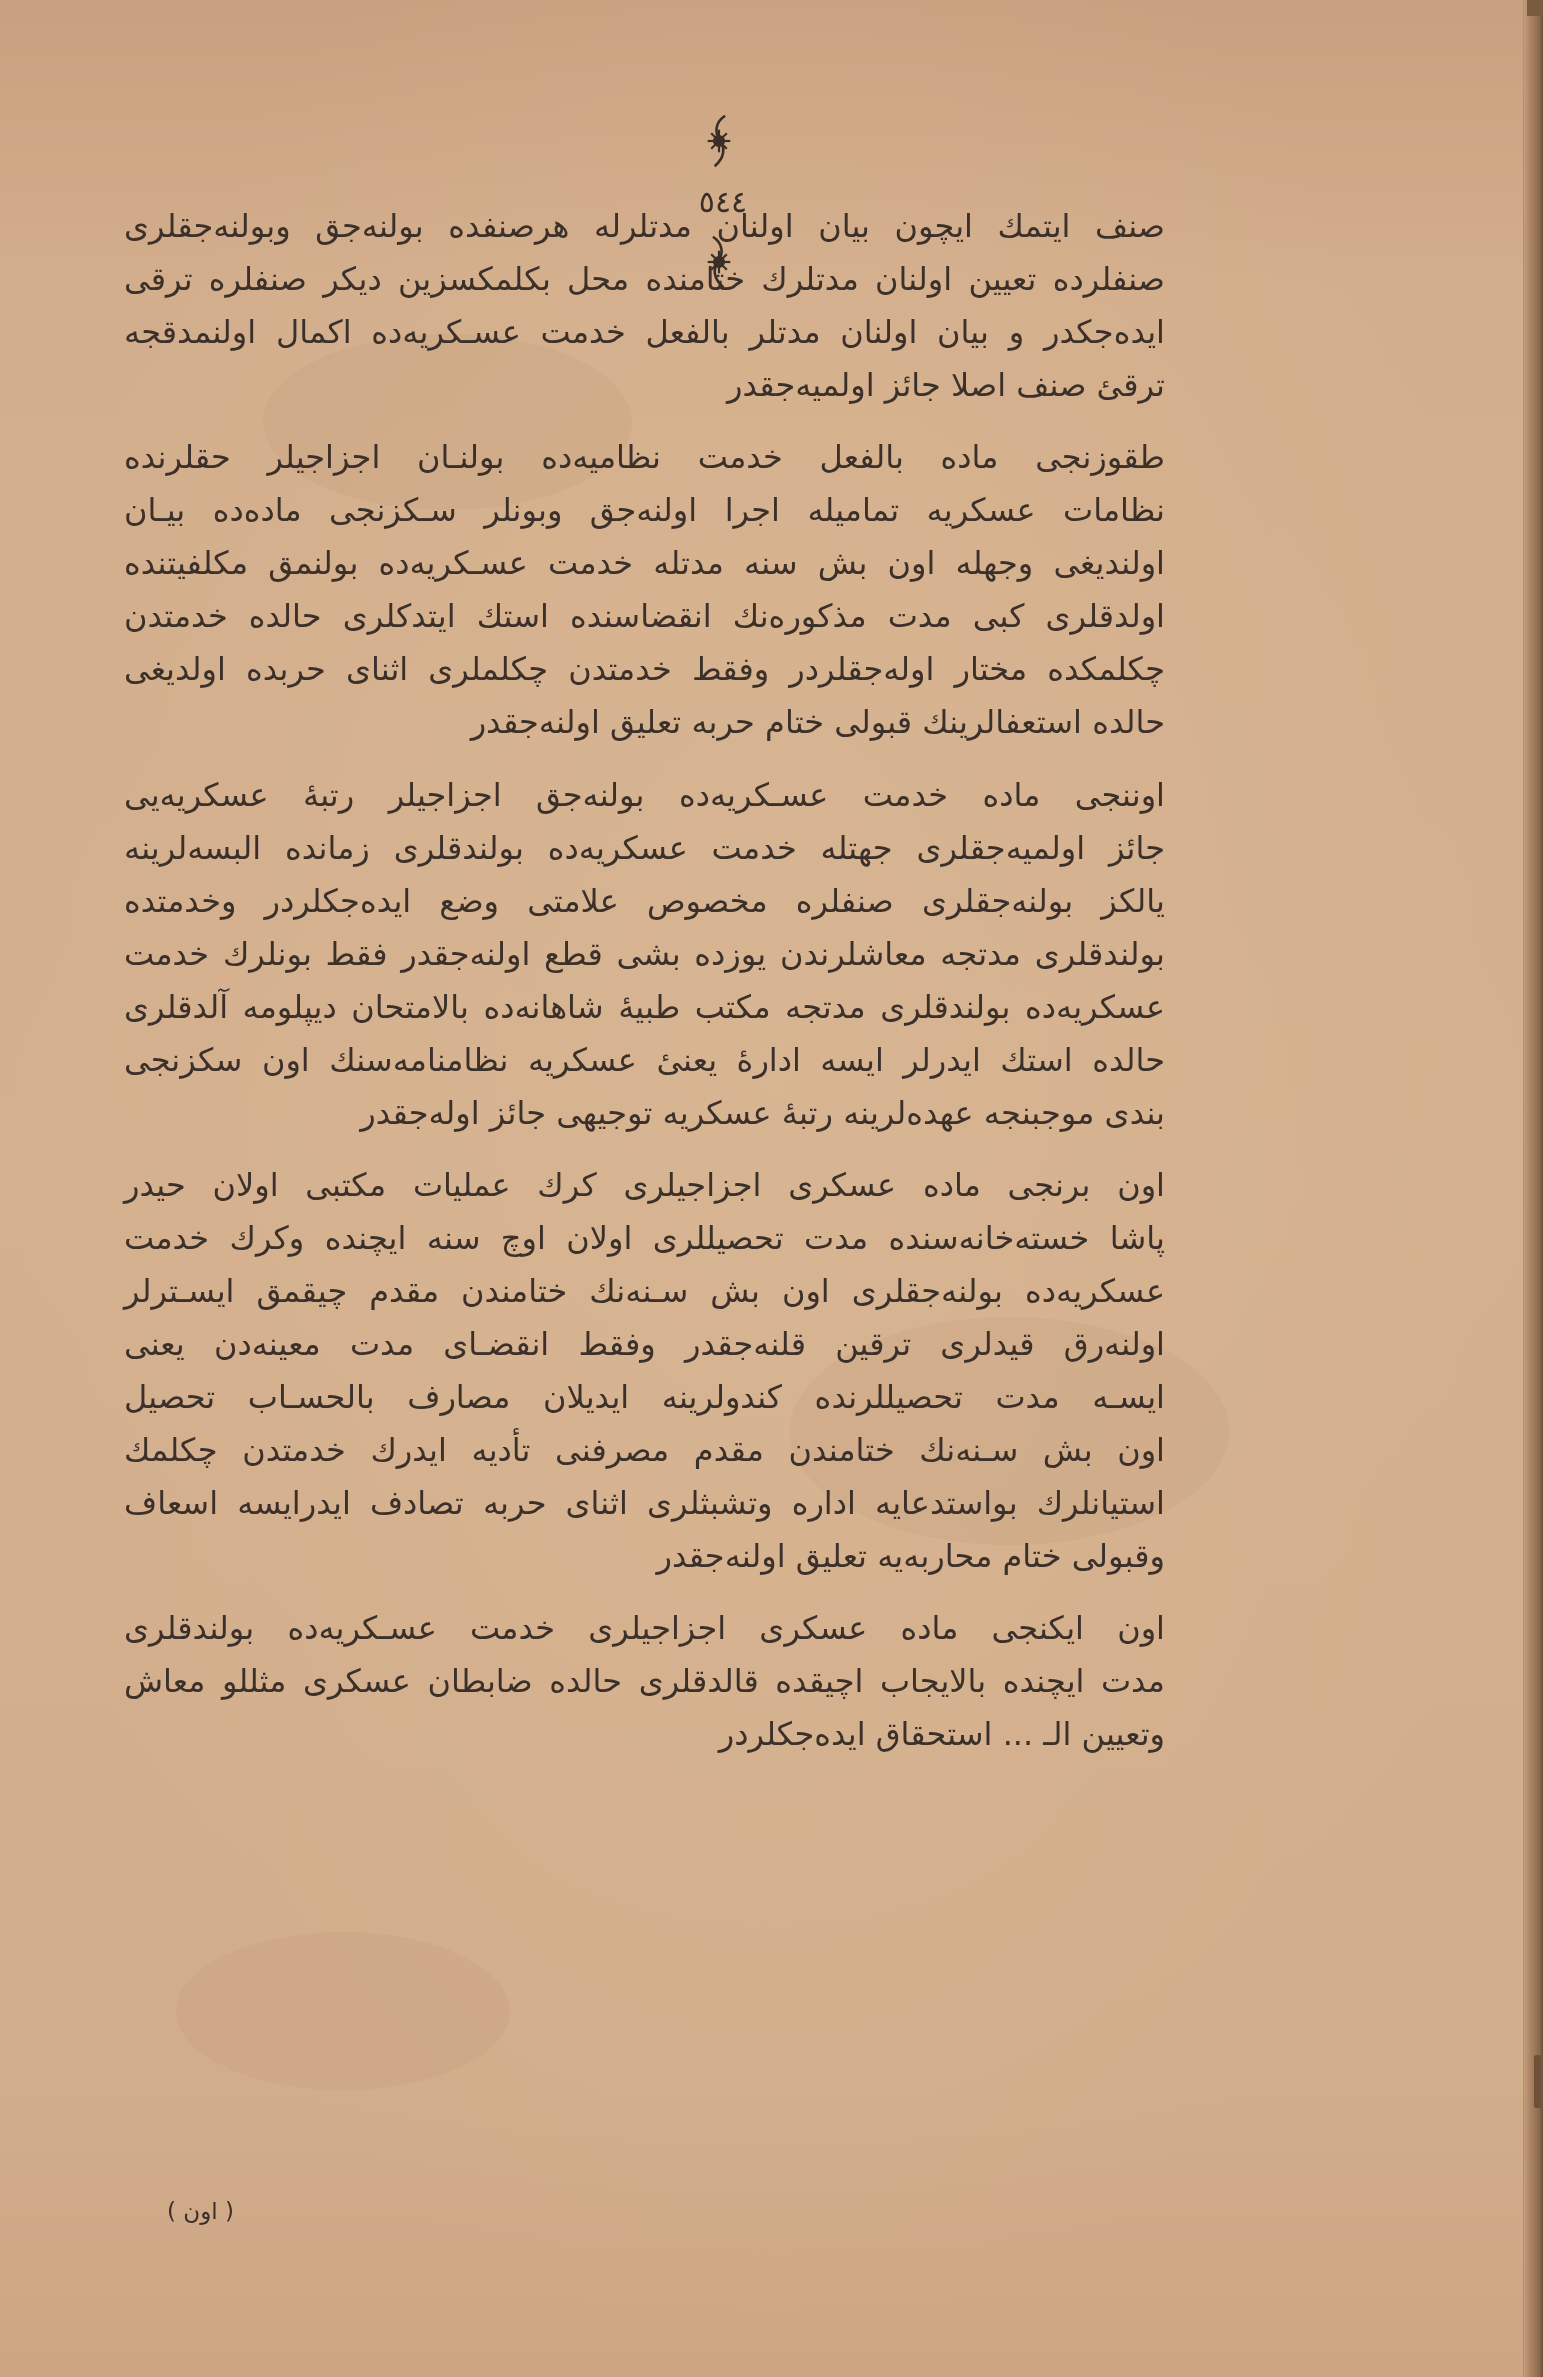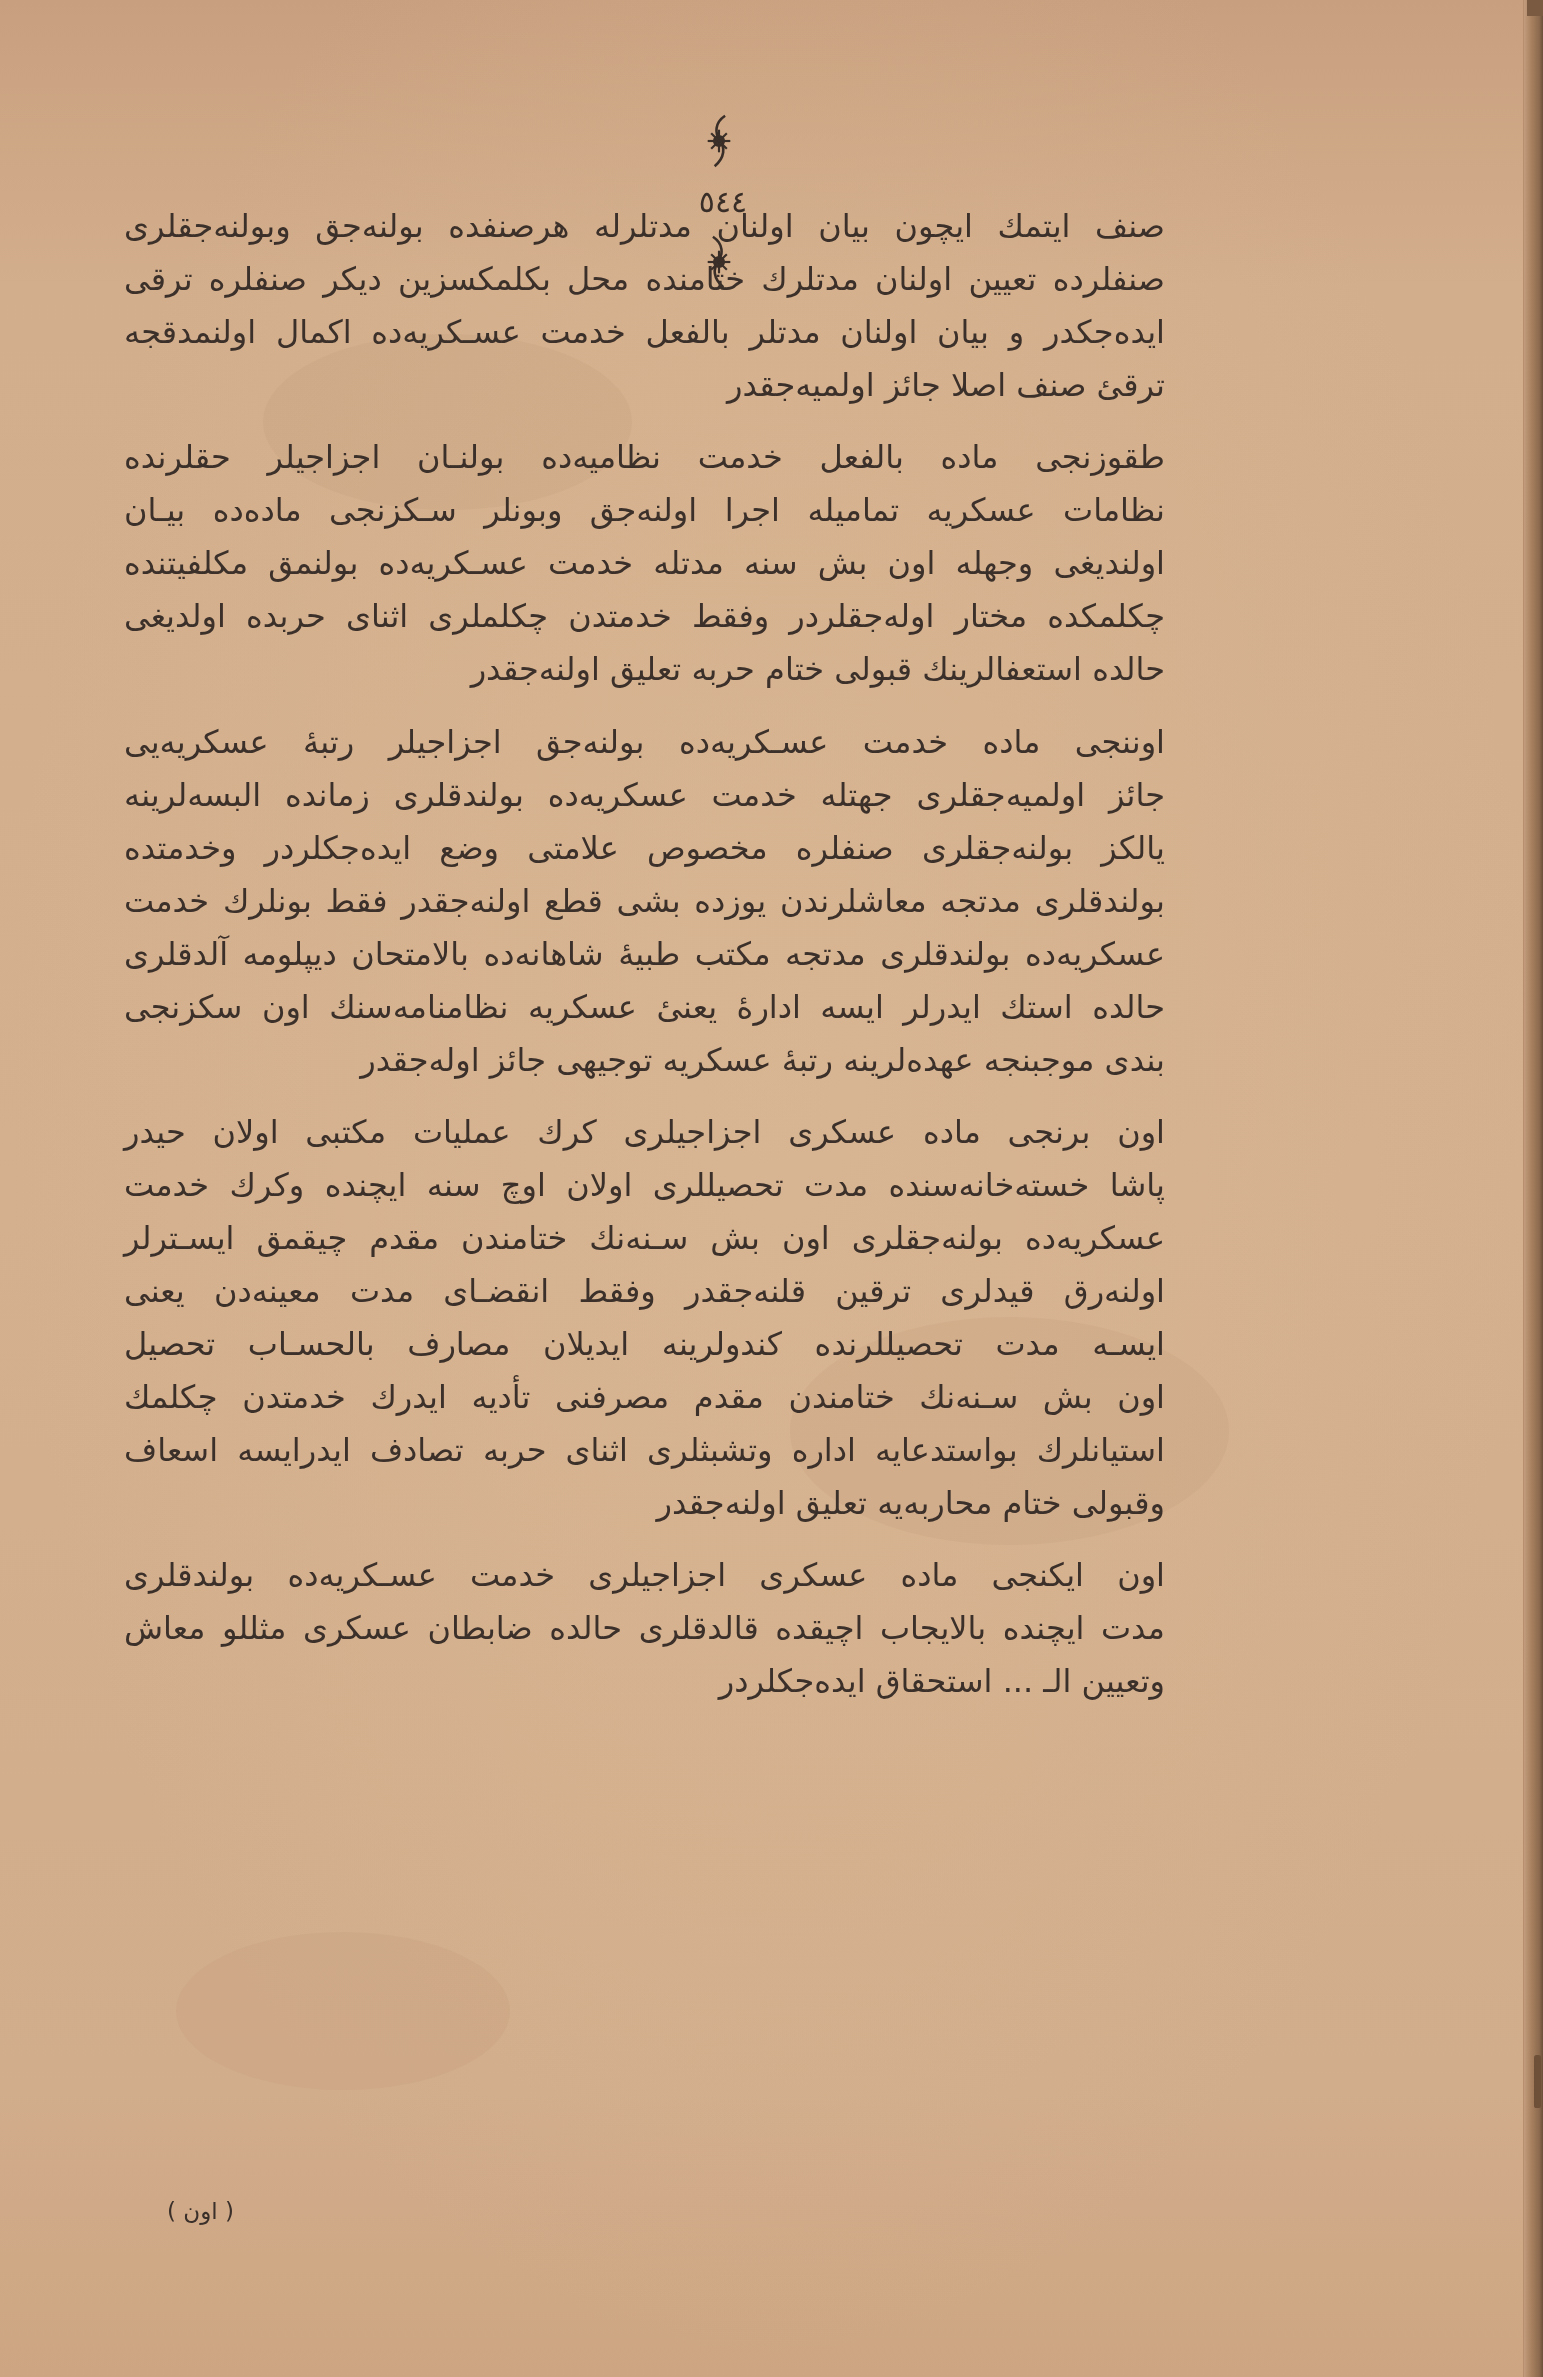--- a/index.html
+++ b/index.html
@@ -168,20 +168,21 @@
       <span class="line">صنف ایتمك ایچون بیان اولنان مدتلرله هرصنفده بولنه‌جق وبولنه‌جقلری</span>
       <span class="line">صنفلرده تعیین اولنان مدتلرك ختامنده محل بكلمكسزین دیكر صنفلره ترقی</span>
       <span class="line">ایده‌جكدر و بیان اولنان مدتلر بالفعل خدمت عسـكریه‌ده اكمال اولنمدقجه</span>
       <span class="line last">ترقئ صنف اصلا جائز اولمیه‌جقدر</span>
     </div>
 
     <div class="paragraph">
       <span class="line">طقوزنجی ماده    بالفعل خدمت نظامیه‌ده بولنـان اجزاجیلر حقلرنده</span>
       <span class="line">نظامات عسكریه تمامیله اجرا اولنه‌جق وبونلر سـكزنجی ماده‌ده بیـان</span>
       <span class="line">اولندیغی وجهله اون بش سنه مدتله خدمت عسـكریه‌ده بولنمق مكلفیتنده</span>
+      <span class="line">اولدقلری كبی مدت مذكوره‌نك انقضاسنده استك ایتدكلری حالده خدمتدن</span>
       <span class="line">چكلمكده مختار اوله‌جقلردر  وفقط خدمتدن چكلملری اثنای حربده اولدیغی</span>
       <span class="line last">حالده استعفالرینك قبولی ختام حربه تعلیق اولنه‌جقدر</span>
     </div>
 
     <div class="paragraph">
       <span class="line">اوننجی ماده    خدمت عسـكریه‌ده بولنه‌جق اجزاجیلر رتبهٔ عسكریه‌یی</span>
       <span class="line">جائز اولمیه‌جقلری جهتله خدمت عسكریه‌ده بولندقلری زمانده البسه‌لرینه</span>
       <span class="line">یالكز بولنه‌جقلری صنفلره مخصوص علامتی وضع ایده‌جكلردر  وخدمتده</span>
       <span class="line">بولندقلری مدتجه معاشلرندن یوزده بشی قطع اولنه‌جقدر  فقط بونلرك خدمت</span>
       <span class="line">عسكریه‌ده بولندقلری مدتجه مكتب طبیهٔ شاهانه‌ده بالامتحان دیپلومه آلدقلری</span>

